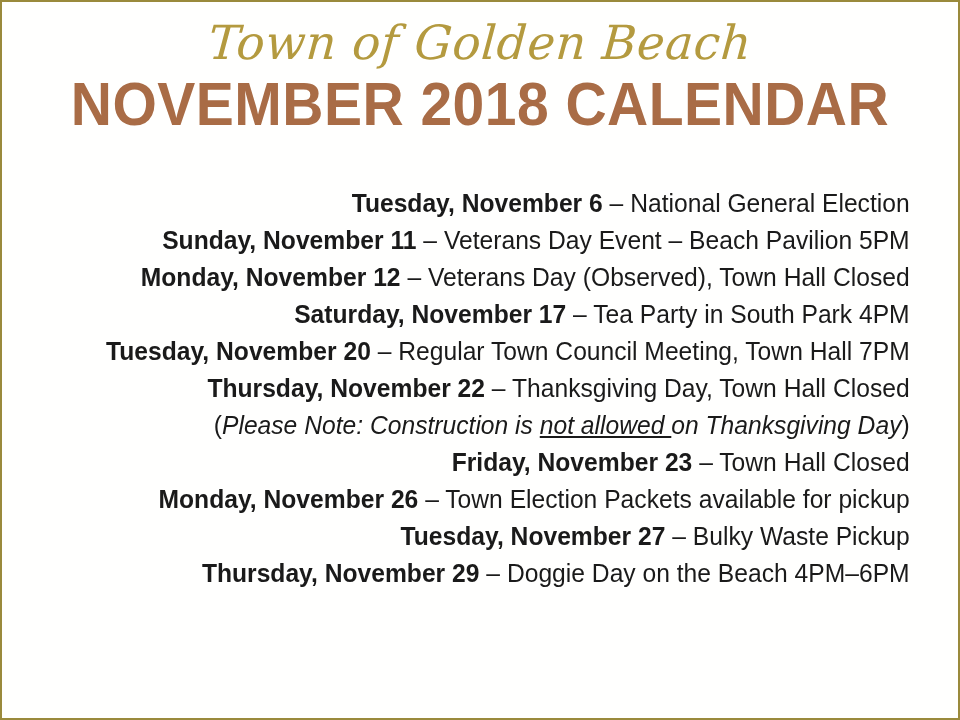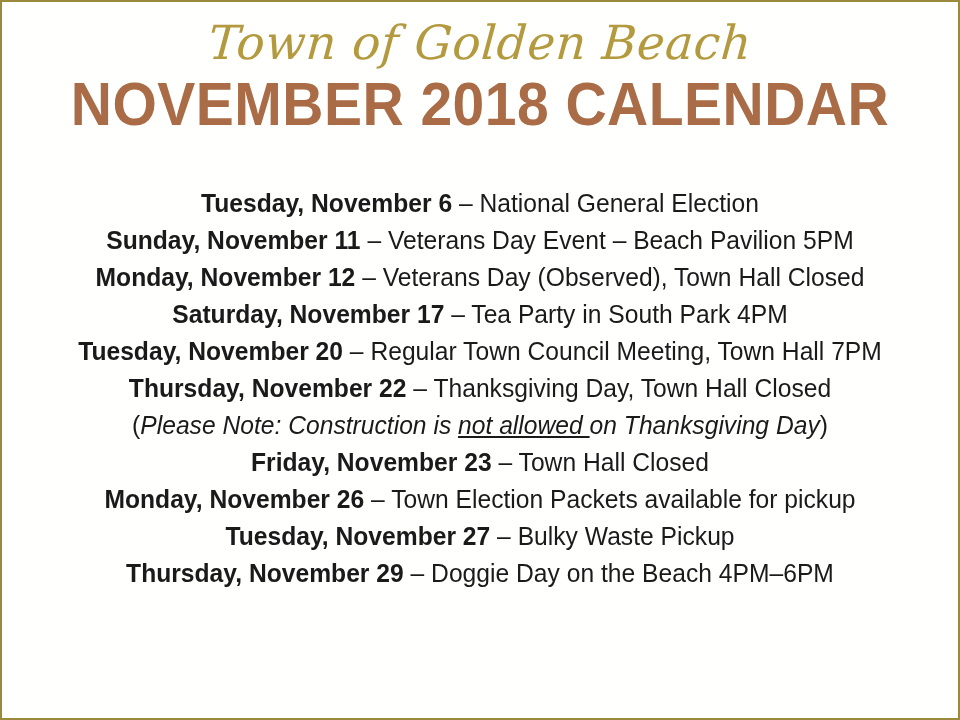--- a/index.html
+++ b/index.html
@@ -48,21 +48,21 @@
     margin-top: 4px;
     transform: scaleX(0.92);
     transform-origin: center;
   }
 
   
   .events {
     margin: 16px;
     padding: 0;
     list-style: none;
-    text-align: center;
+    text-align: right;
     margin-top: 50px;
   }
   .event-line {
     color: #1a1a1a;
     font-family: "Liberation Sans Narrow", "Liberation Sans", sans-serif;
     font-size: 26.5px;
     line-height: 37px;
     white-space: nowrap;
     transform: scaleX(0.93);
     transform-origin: center;

